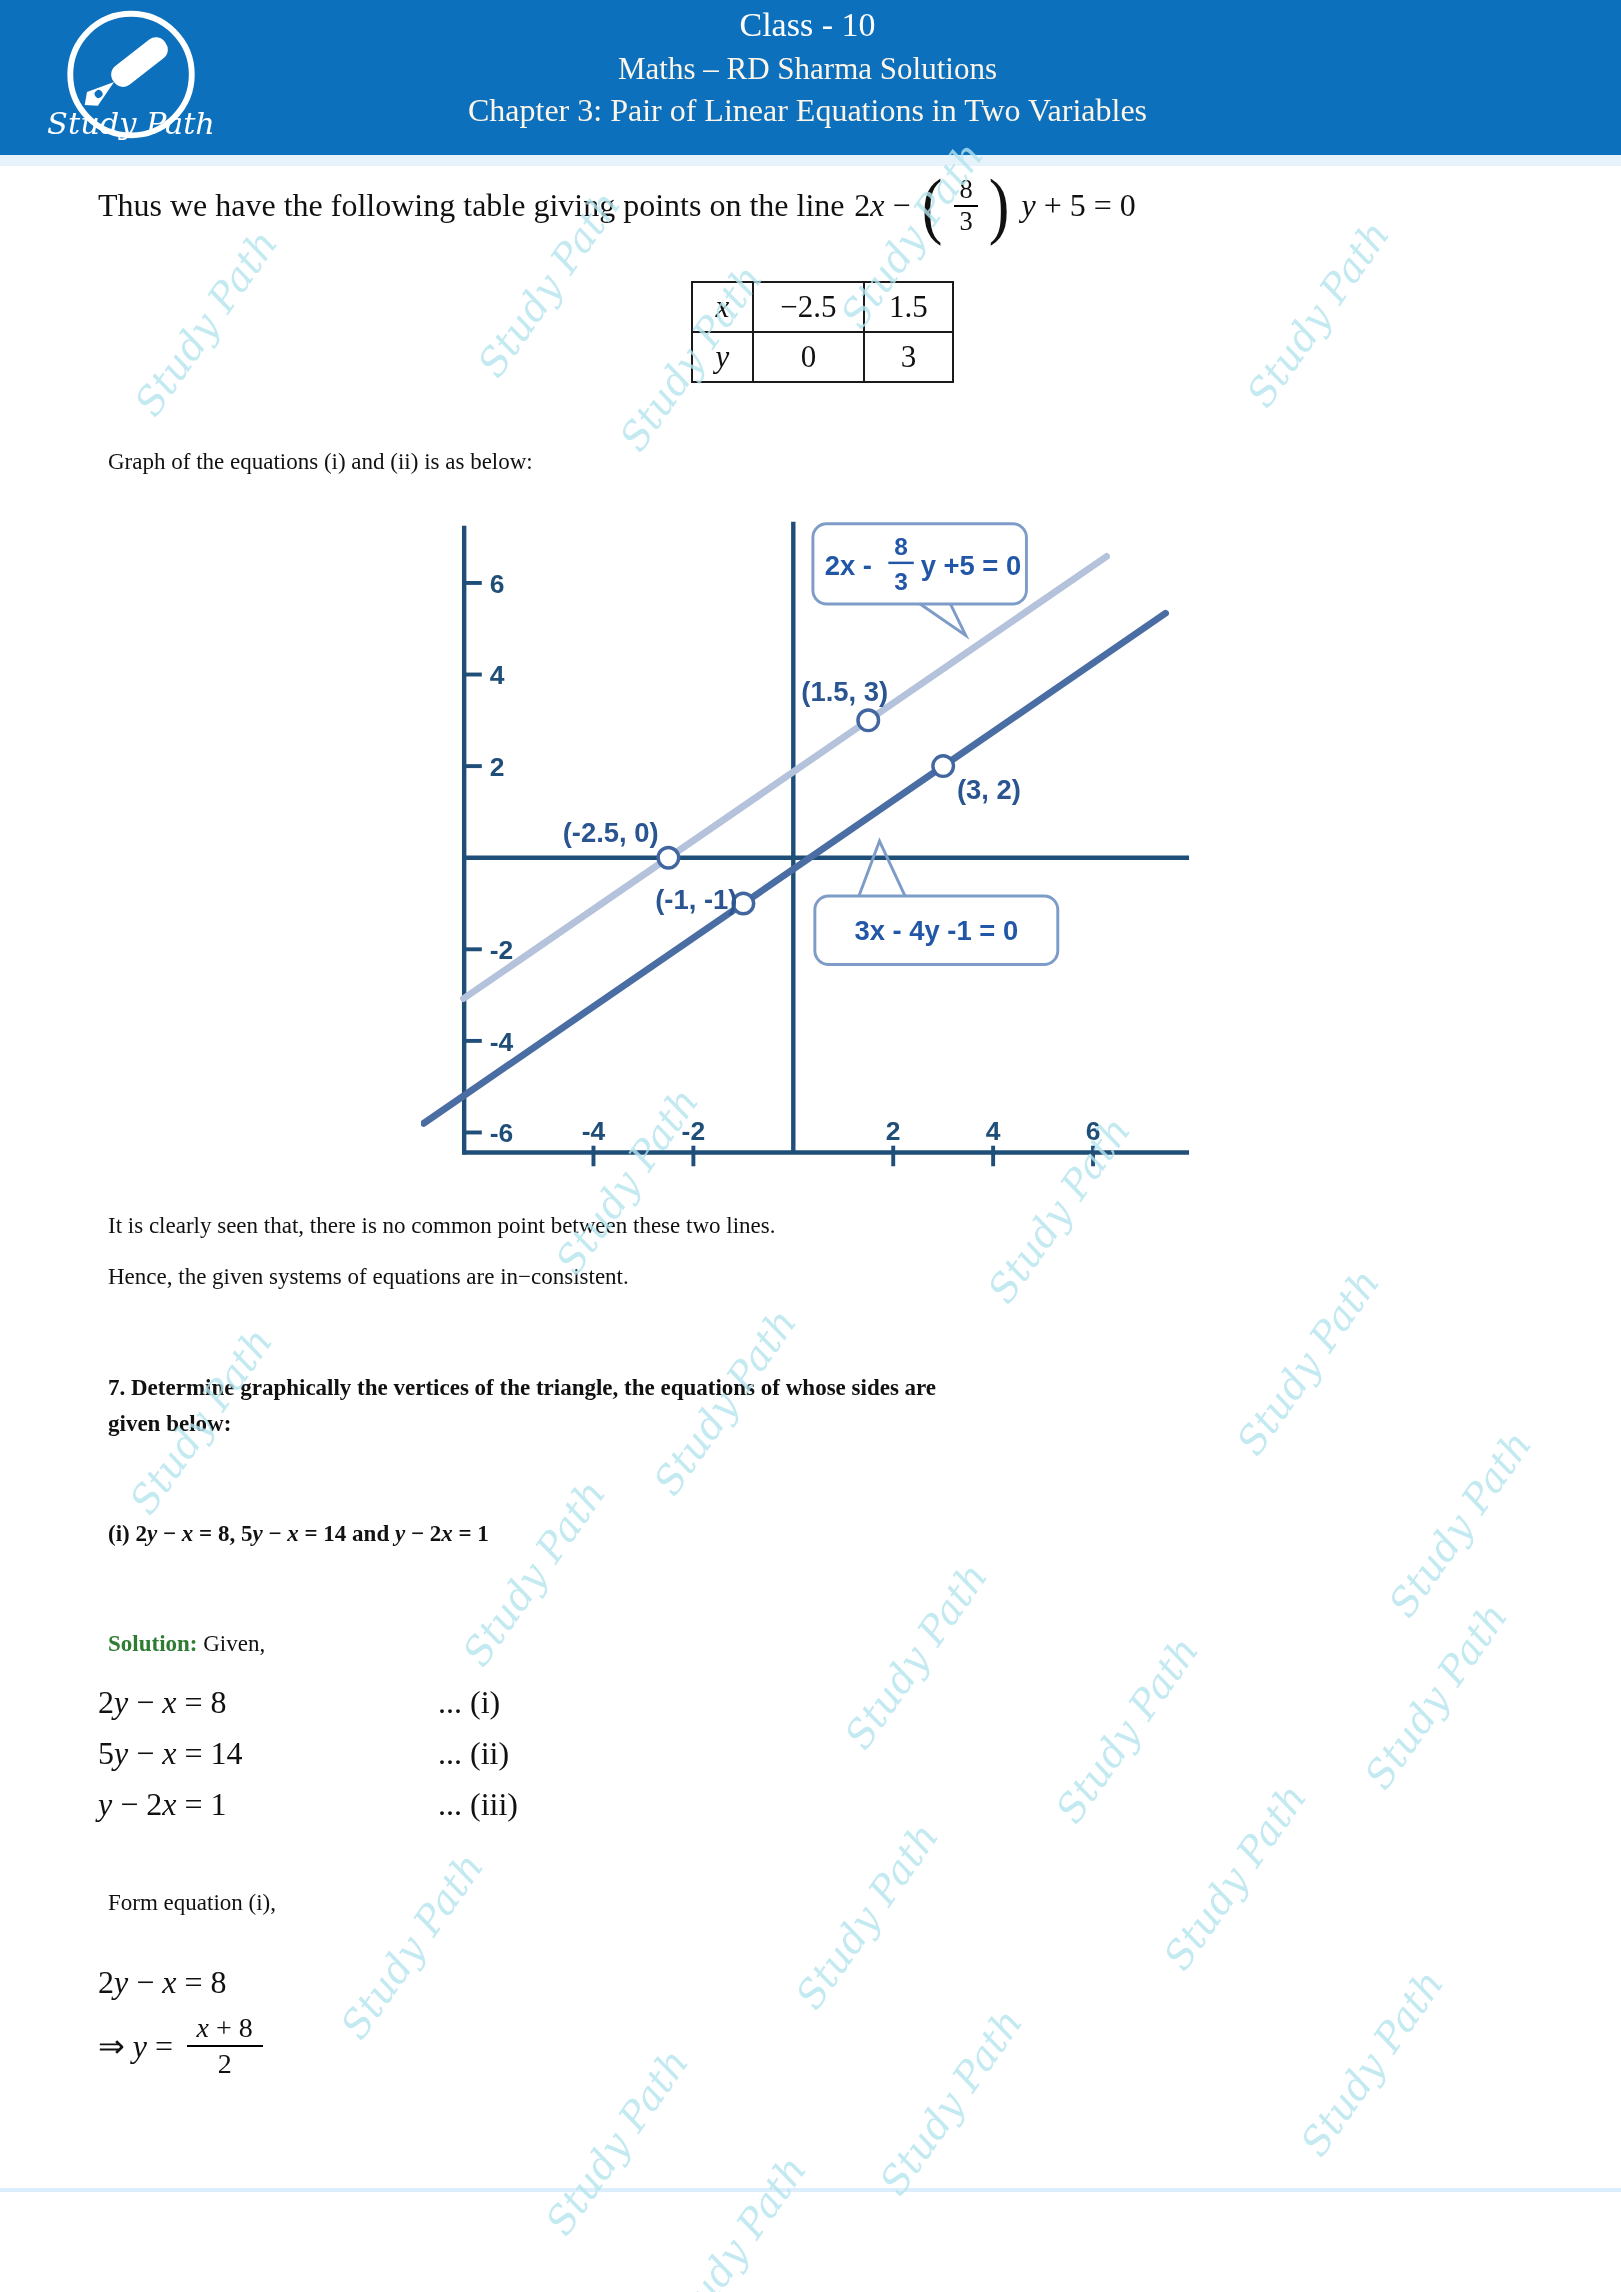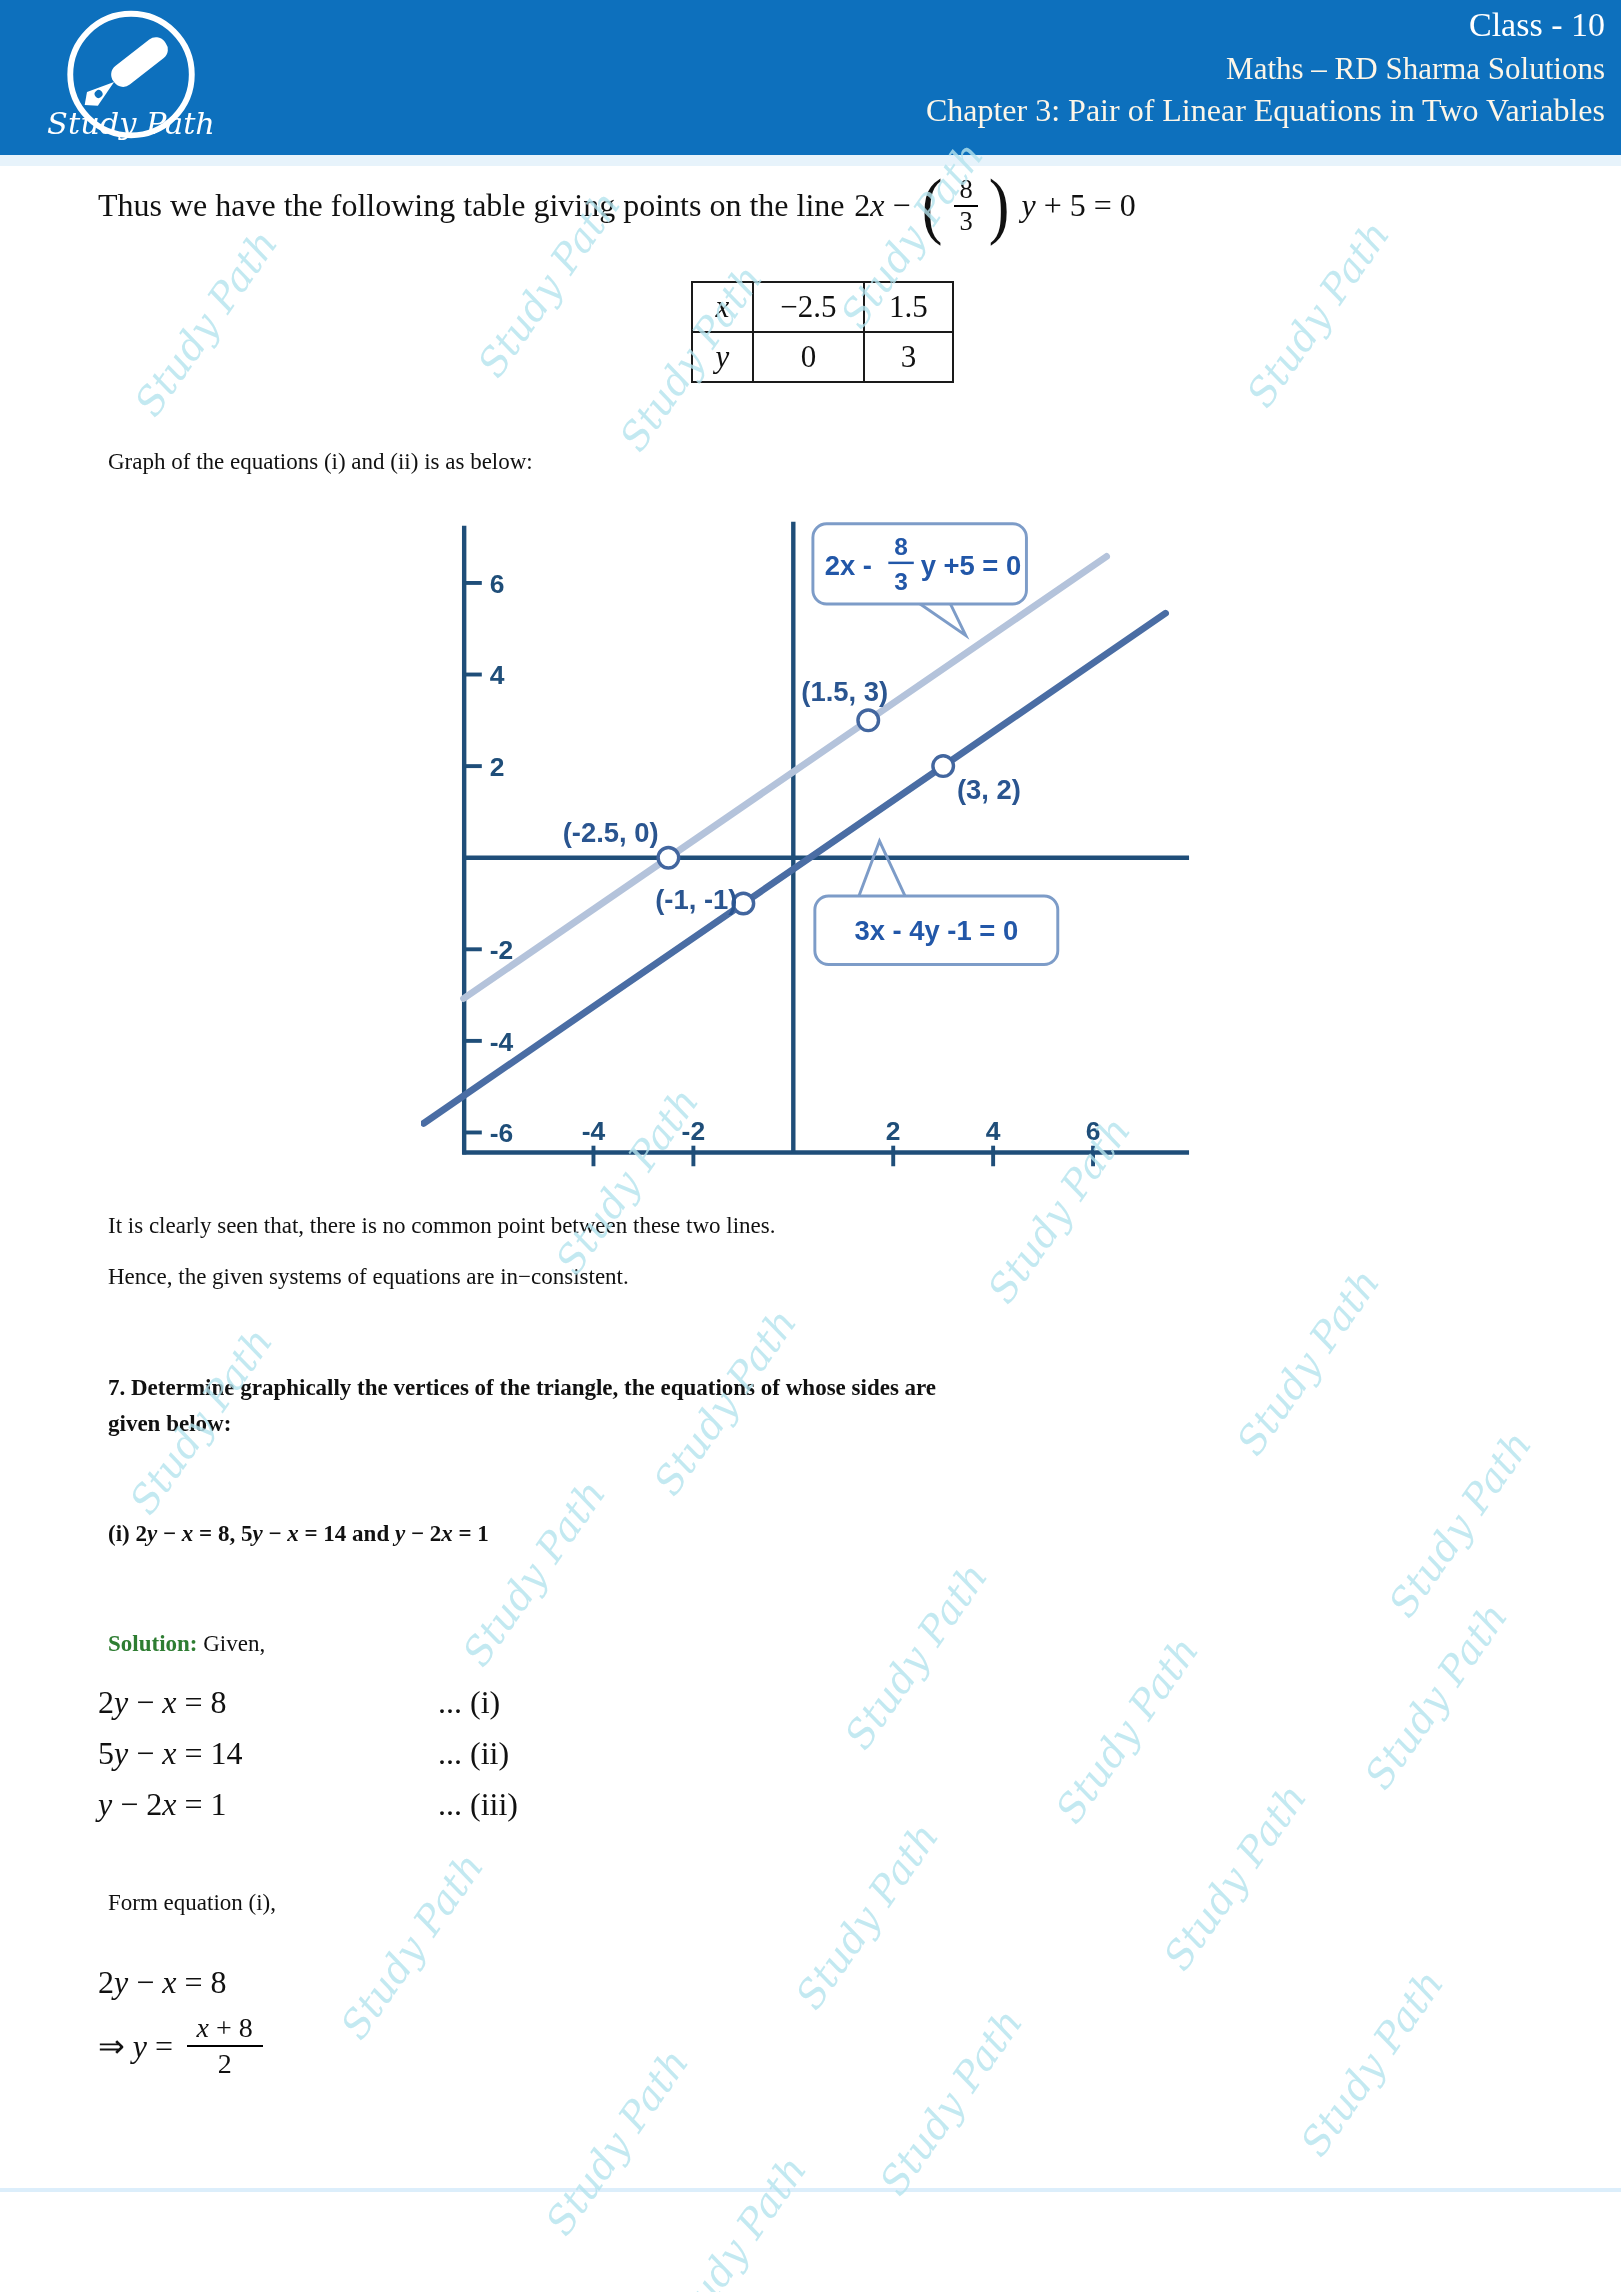--- a/index.html
+++ b/index.html
@@ -3,21 +3,21 @@
 <meta charset="utf-8">
 <style>
   html,body{margin:0;padding:0;background:#888;}
   #page{position:relative;width:1621px;height:2293px;background:#ffffff;overflow:hidden;
         font-family:"Liberation Serif",serif;color:#111;}
 
   
   .band{position:absolute;left:0;width:1621px;background:#0d70bd;}
   #header{top:0;height:155px;}
   #header-strip{position:absolute;top:155px;left:0;width:1621px;height:10.8px;background:#e7f3fb;}
-  .htitle{position:absolute;left:0;right:16px;text-align:right;white-space:nowrap;}
+  .htitle{position:absolute;left:0;right:6px;text-align:center;white-space:nowrap;}
   #h1{top:5.9px;font-size:34px;color:#ffffff;}
   #h2{top:51px;font-size:31px;color:#fdf6e8;}
   #h3{top:92px;font-size:32px;color:#fdf6e8;}
   #logo{position:absolute;left:27.4px;top:3.9px;}
 
   #footer-hairline{position:absolute;top:2188px;left:0;width:1621px;height:3.9px;background:#dceefb;}
   #footer{top:2192px;height:101px;}
   #footer-text{position:absolute;top:27.4px;left:0;right:0;text-align:center;
                font-size:29px;color:#d5e6f2;}
 

